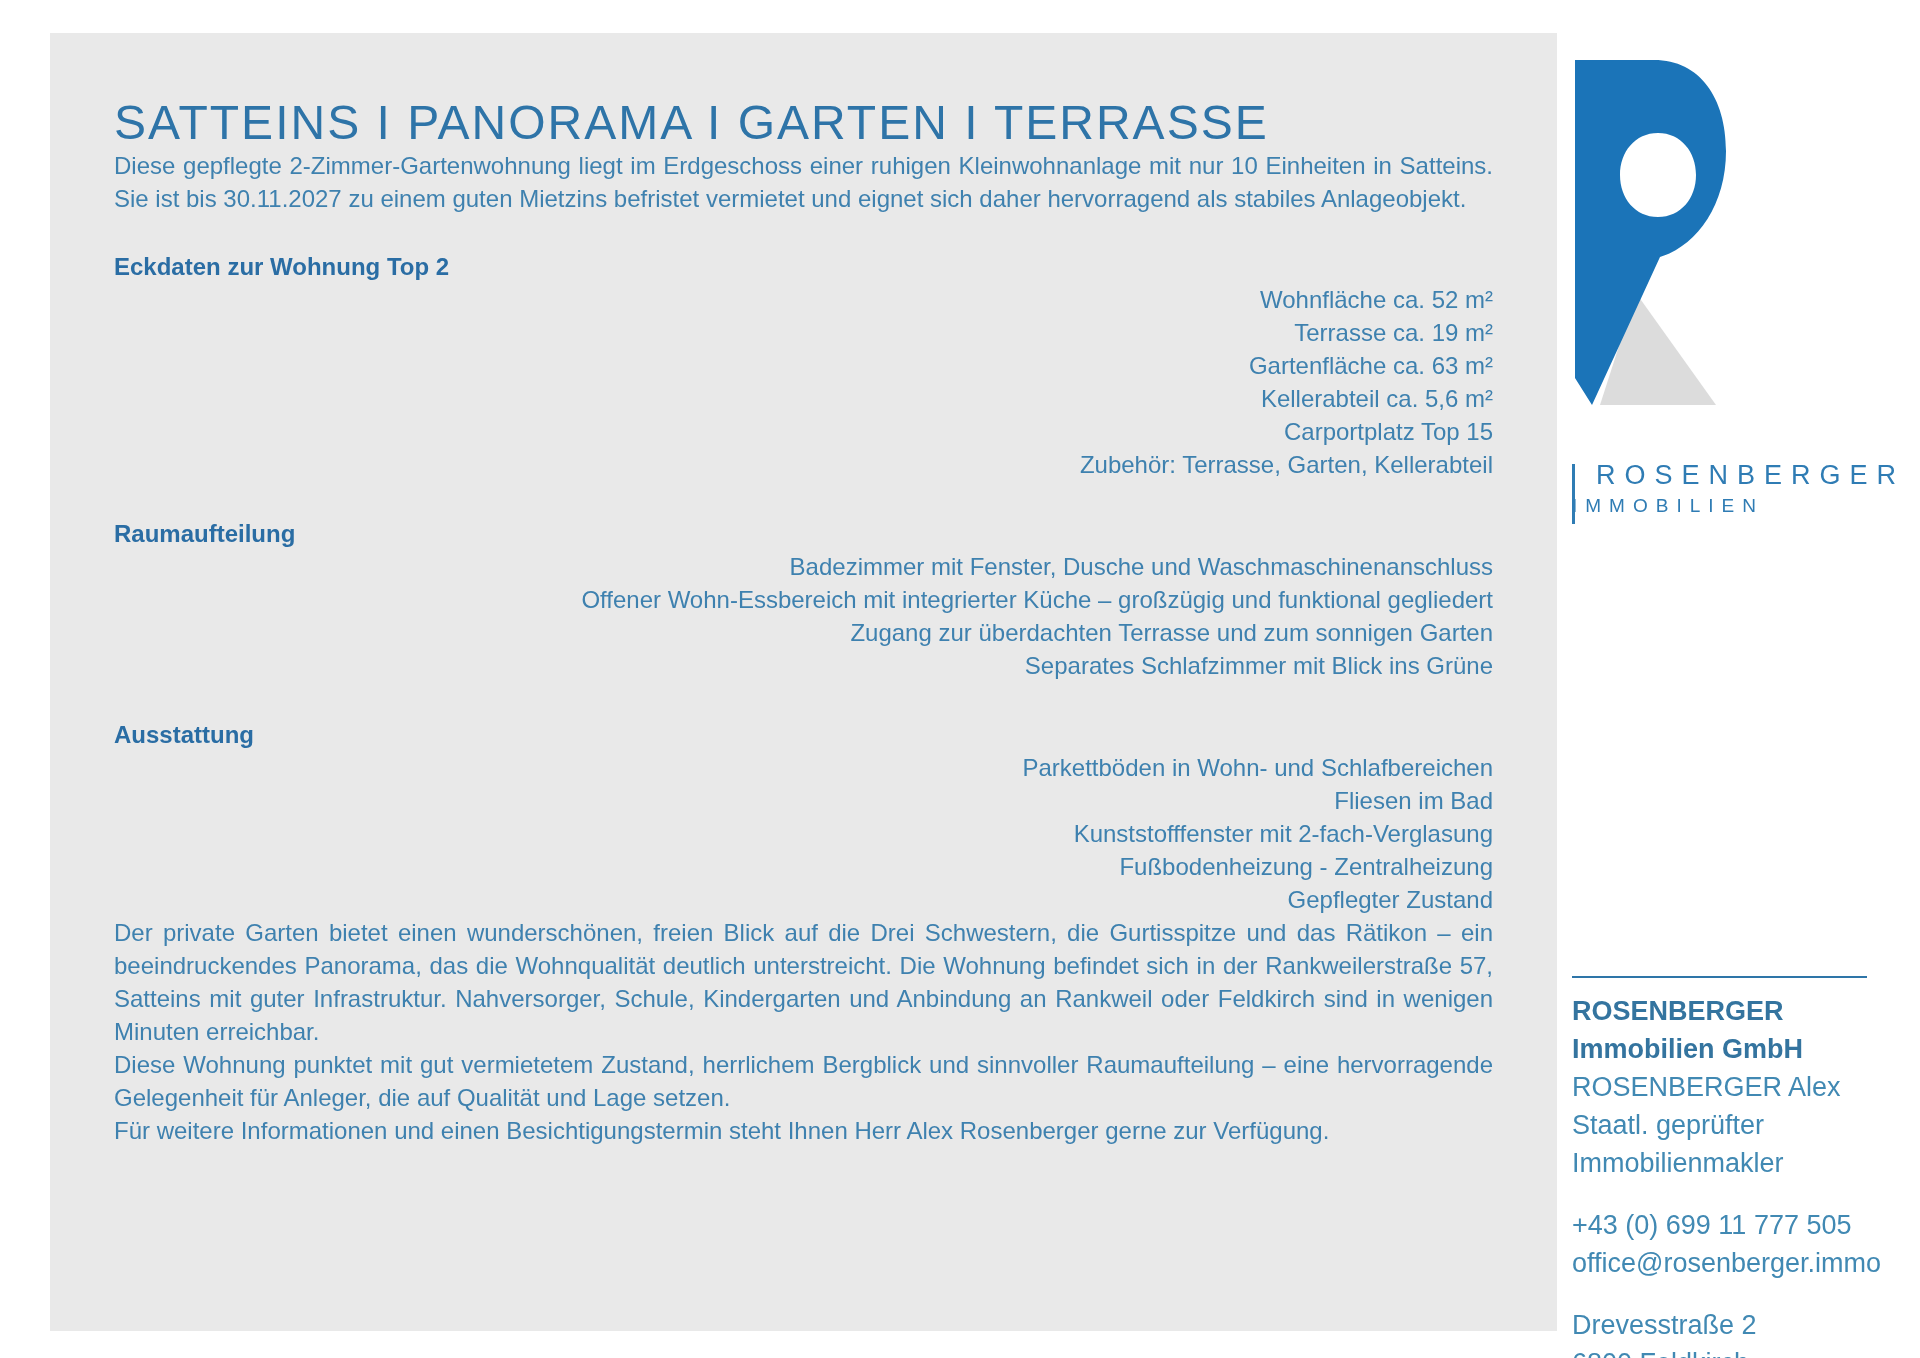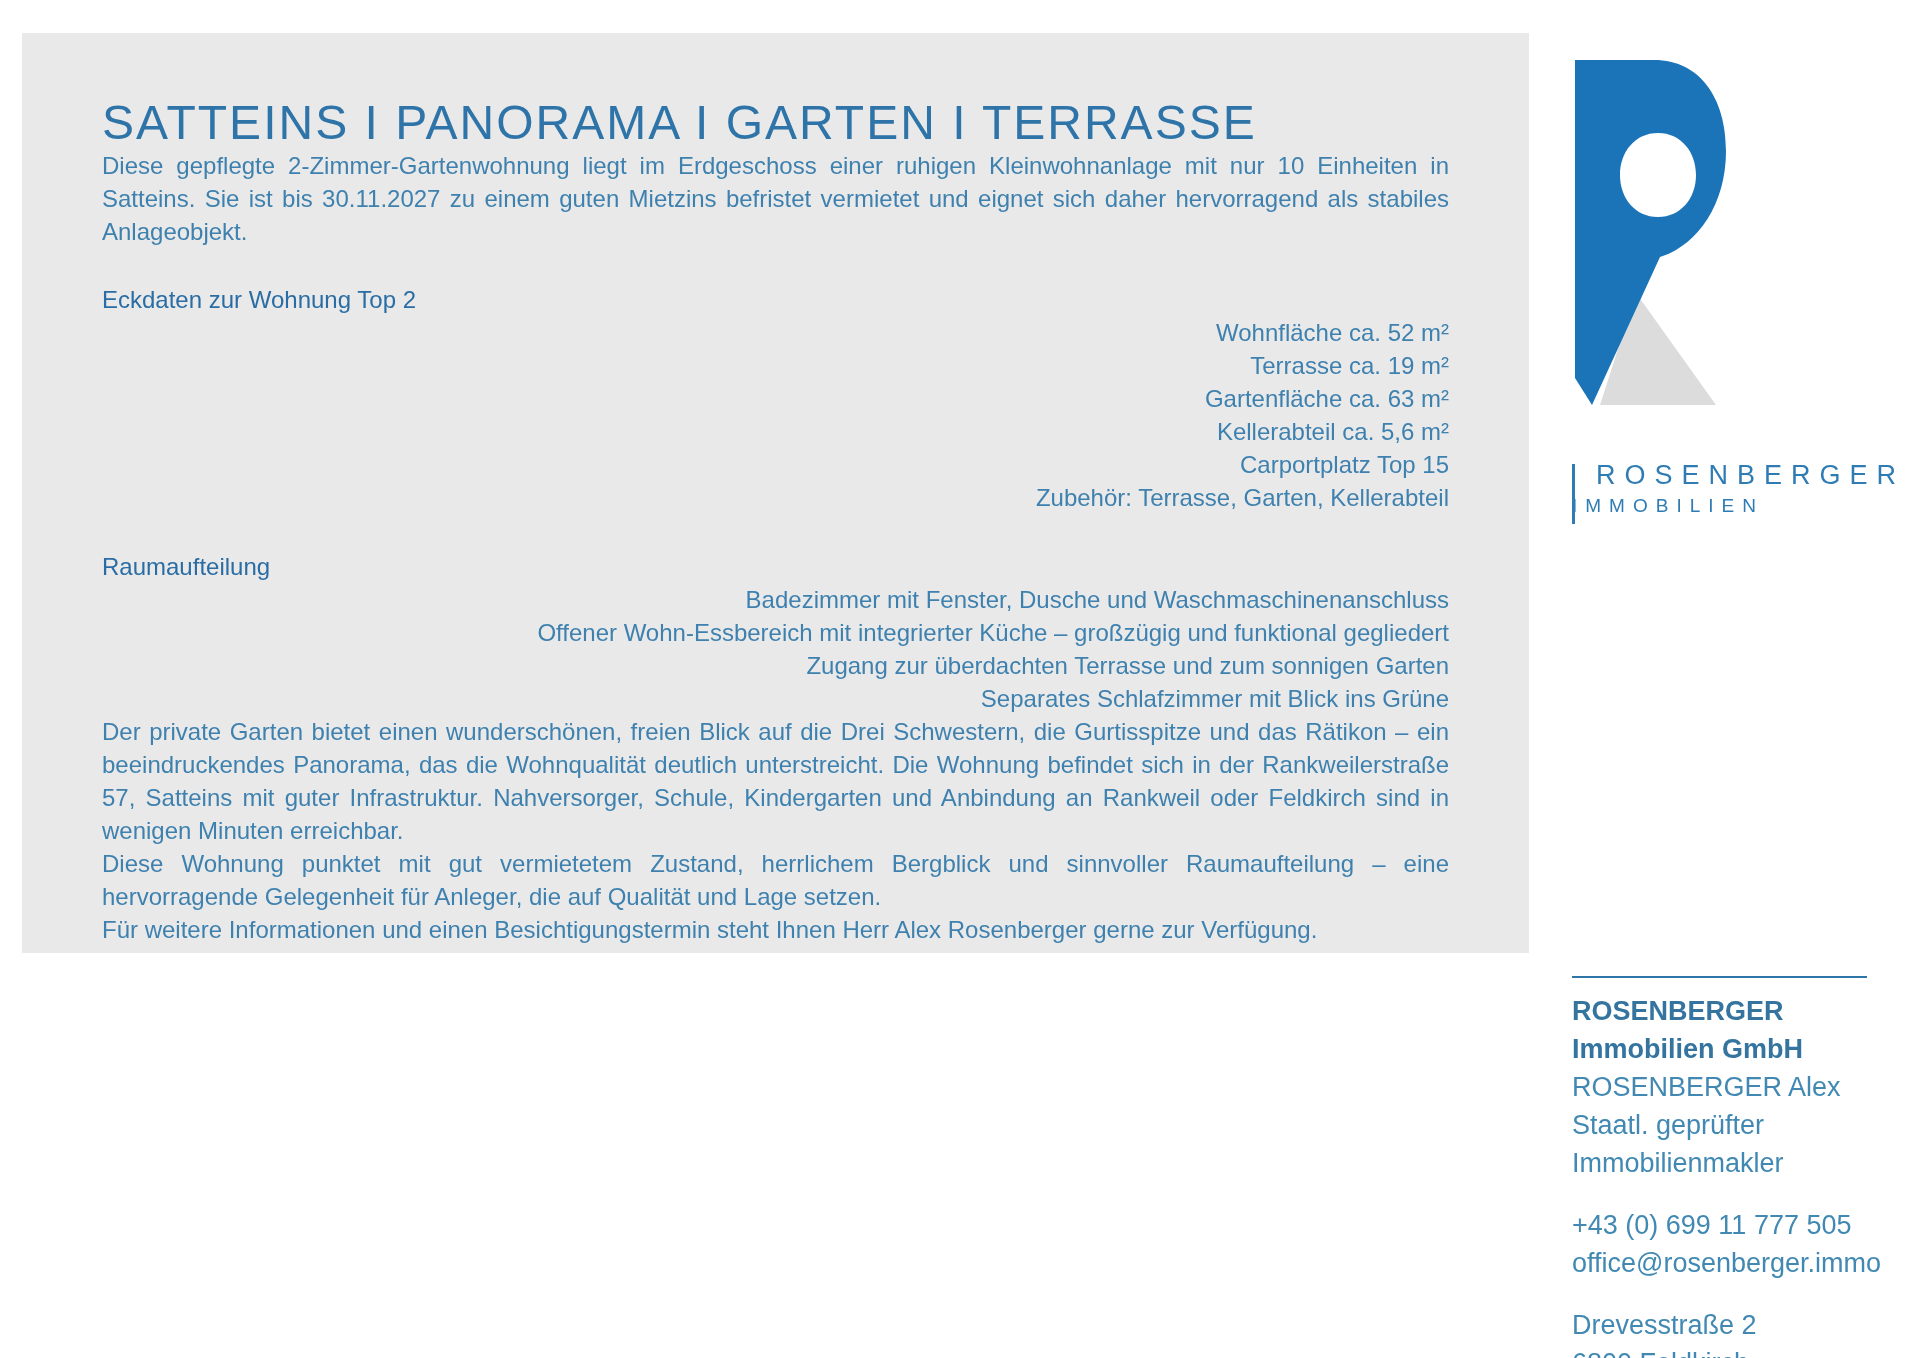--- a/index.html
+++ b/index.html
@@ -6,25 +6,25 @@
   .page{
     position:relative;
     width:1920px;height:1358px;
     background:#ffffff;
     font-family:"Liberation Sans", sans-serif;
     overflow:hidden;
   }
   
   .panel{
     position:absolute;
-    left:22px;top:33px;
-    width:1507px;height:920px;
+    left:50px;top:33px;
+    width:1507px;height:1298px;
     background:#e9e9e9;
     box-sizing:border-box;
-    padding:0 80px;
+    padding:0 64px;
   }
   .title{
     margin:64px 0 0 0;
     font-size:48px;
     line-height:52px;
     font-weight:300;
     letter-spacing:2px;
     color:#2e74a8;
   }
   .body-text{color:#3e81af;font-size:24px;line-height:33px;}
@@ -32,21 +32,21 @@
     margin:0;
     text-align:justify;
   }
   .intro{margin-top:50px;}
   .section{margin-top:37px;}
   .section.first{margin-top:36px;}
   .section-heading{
     margin:0;
     font-size:24px;
     line-height:32px;
-    font-weight:400;
+    font-weight:700;
     color:#2a6da4;
   }
   ul.feature-list{
     list-style:none;
     margin:0;
     padding:0 0 0 84px;
   }
   ul.feature-list li{
     font-size:24px;
     line-height:33px;
@@ -134,20 +134,30 @@
     <div class="section">
       <h2 class="section-heading">Raumaufteilung</h2>
       <ul class="feature-list">
         <li>Badezimmer mit Fenster, Dusche und Waschmaschinenanschluss</li>
         <li>Offener Wohn-Essbereich mit integrierter Küche – großzügig und funktional gegliedert</li>
         <li>Zugang zur überdachten Terrasse und zum sonnigen Garten</li>
         <li>Separates Schlafzimmer mit Blick ins Grüne</li>
       </ul>
     </div>
 
+    <div class="section">
+      <h2 class="section-heading">Ausstattung</h2>
+      <ul class="feature-list">
+        <li>Parkettböden in Wohn- und Schlafbereichen</li>
+        <li>Fliesen im Bad</li>
+        <li>Kunststofffenster mit 2-fach-Verglasung</li>
+        <li>Fußbodenheizung - Zentralheizung</li>
+        <li>Gepflegter Zustand</li>
+      </ul>
+    </div>
 
     <p class="para body-text p1">Der private Garten bietet einen wunderschönen, freien Blick auf die Drei Schwestern, die Gurtisspitze und das Rätikon – ein beeindruckendes Panorama, das die Wohnqualität deutlich unterstreicht. Die Wohnung befindet sich in der Rankweilerstraße 57, Satteins mit guter Infrastruktur. Nahversorger, Schule, Kindergarten und Anbindung an Rankweil oder Feldkirch sind in wenigen Minuten erreichbar.</p>
     <p class="para body-text p2">Diese Wohnung punktet mit gut vermietetem Zustand, herrlichem Bergblick und sinnvoller Raumaufteilung – eine hervorragende Gelegenheit für Anleger, die auf Qualität und Lage setzen.</p>
     <p class="para body-text p3">Für weitere Informationen und einen Besichtigungstermin steht Ihnen Herr Alex Rosenberger gerne zur Verfügung.</p>
 
   </div>
 
   <svg class="logo" viewBox="0 0 154 345" xmlns="http://www.w3.org/2000/svg">
 
     <path d="M64,233 L144,345 L28,345 Z" fill="#dcdcdc"></path>

